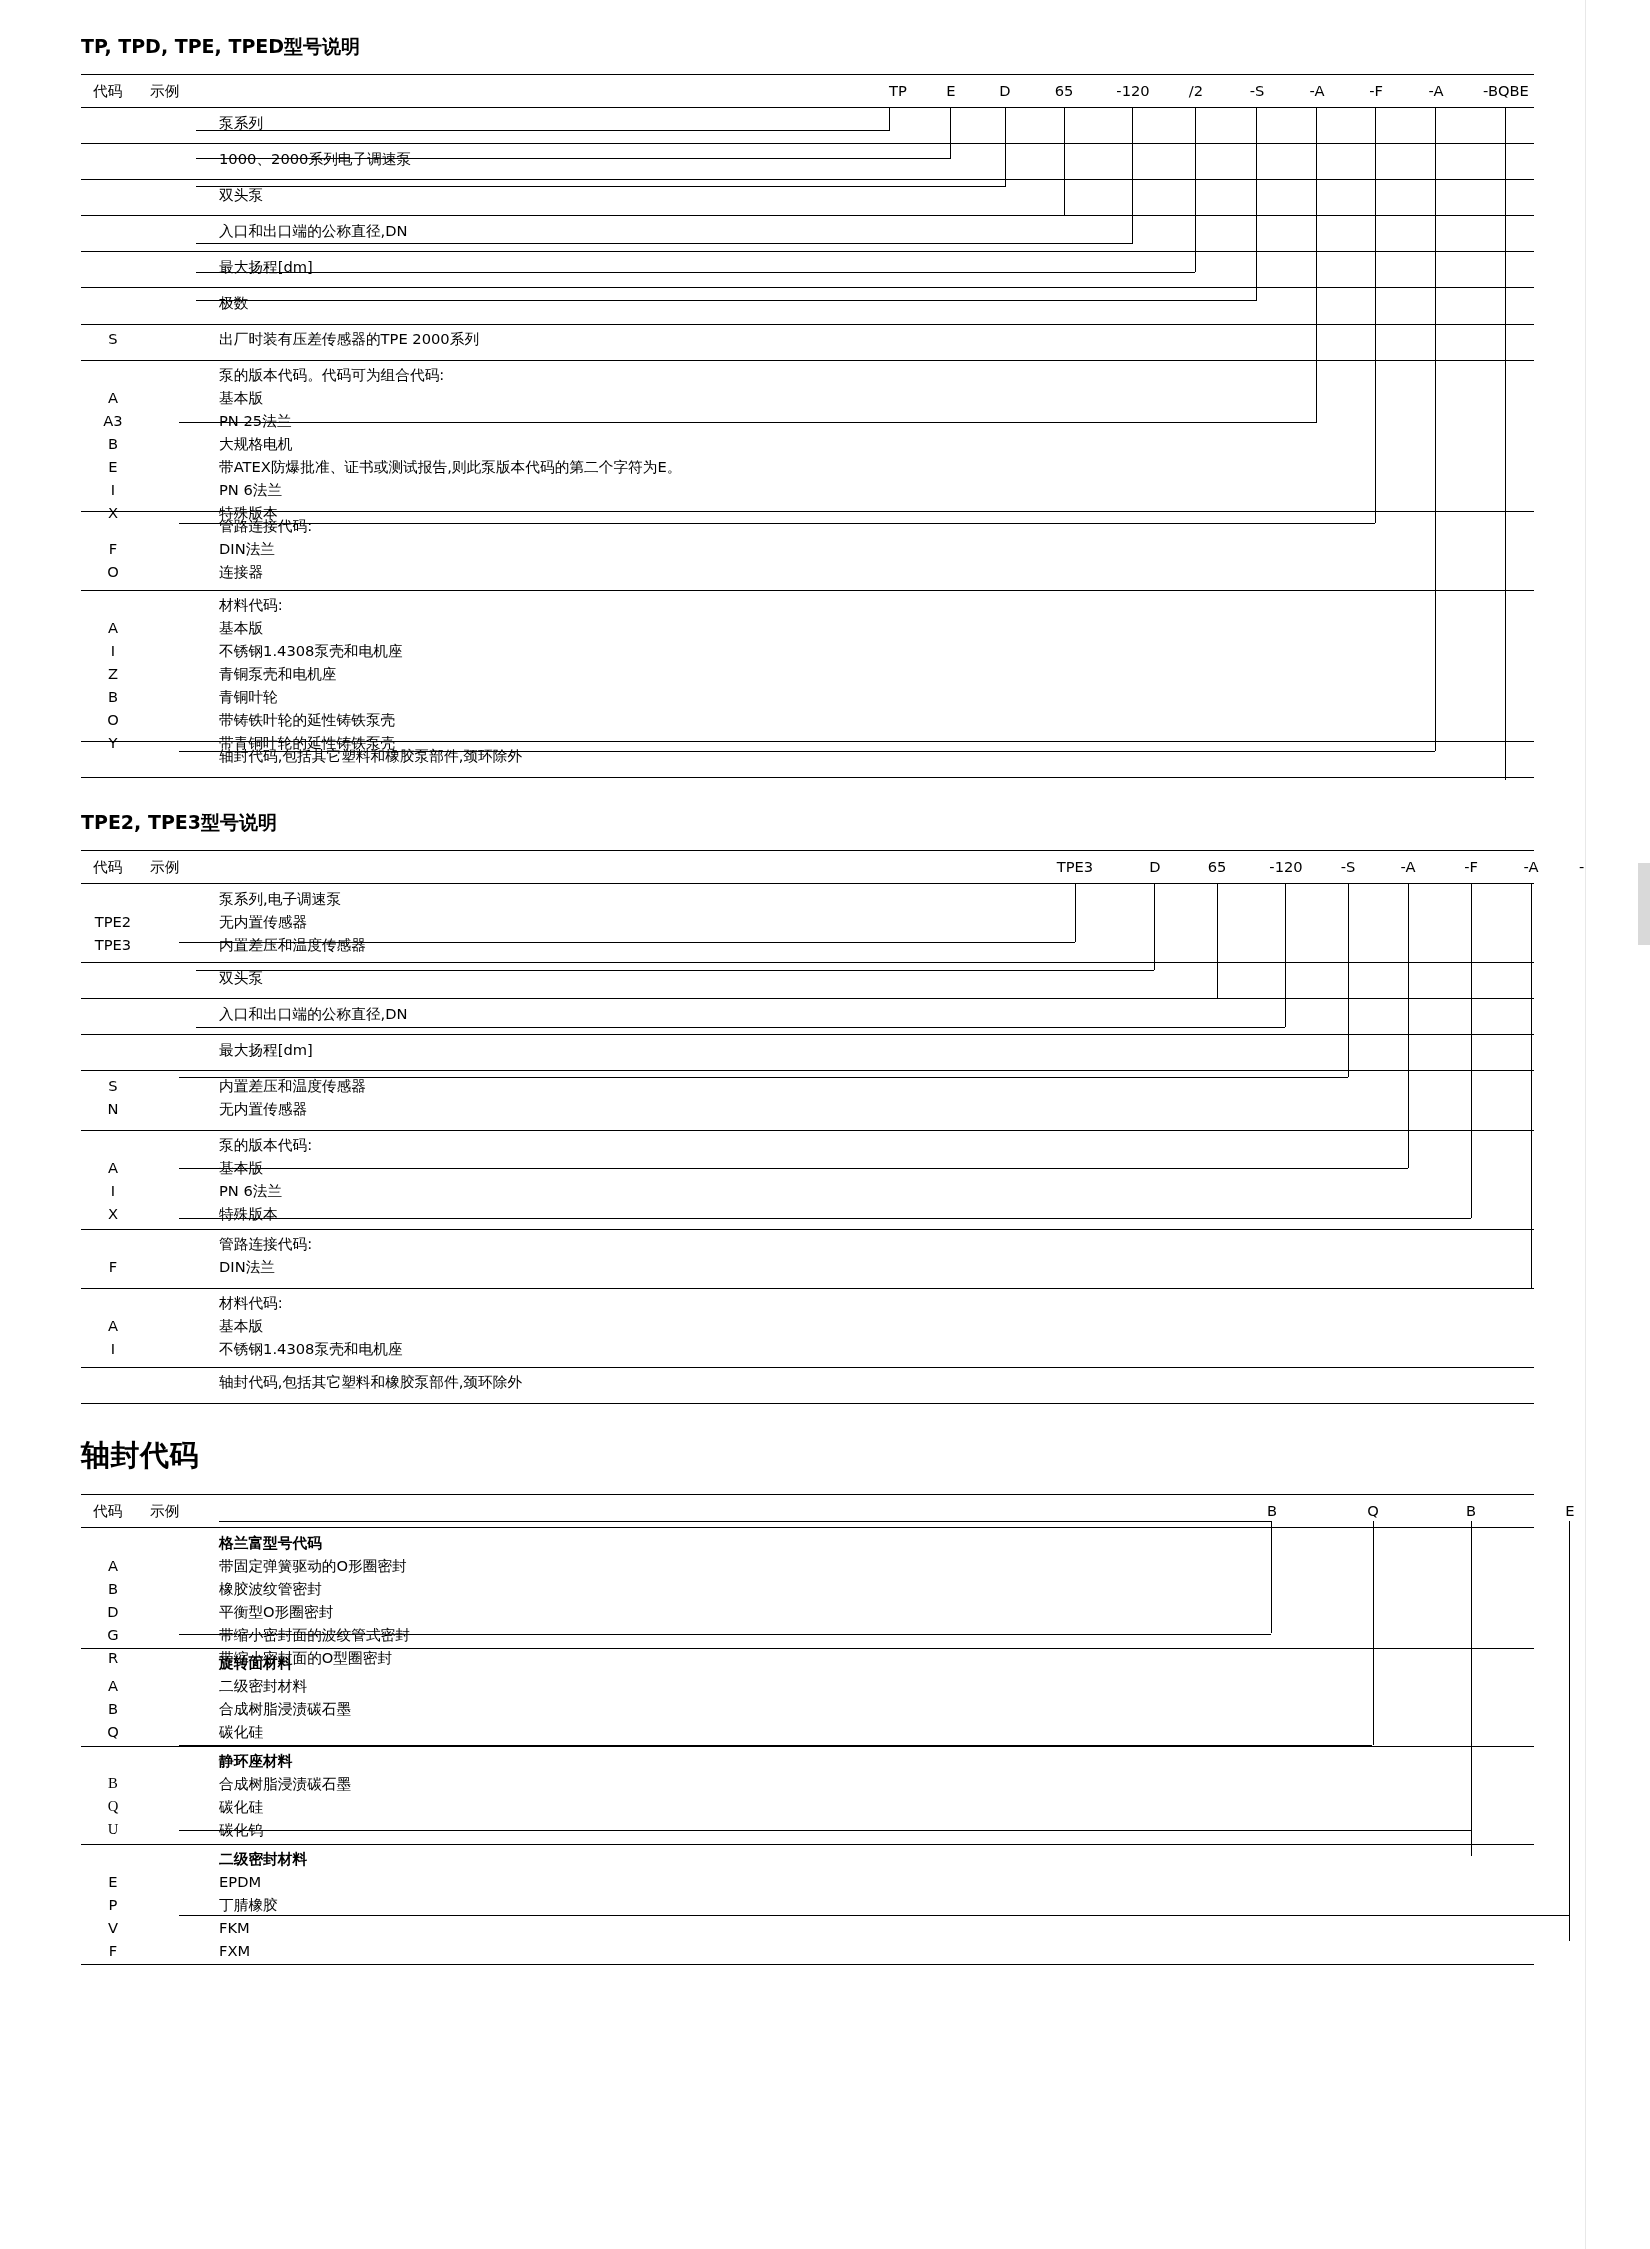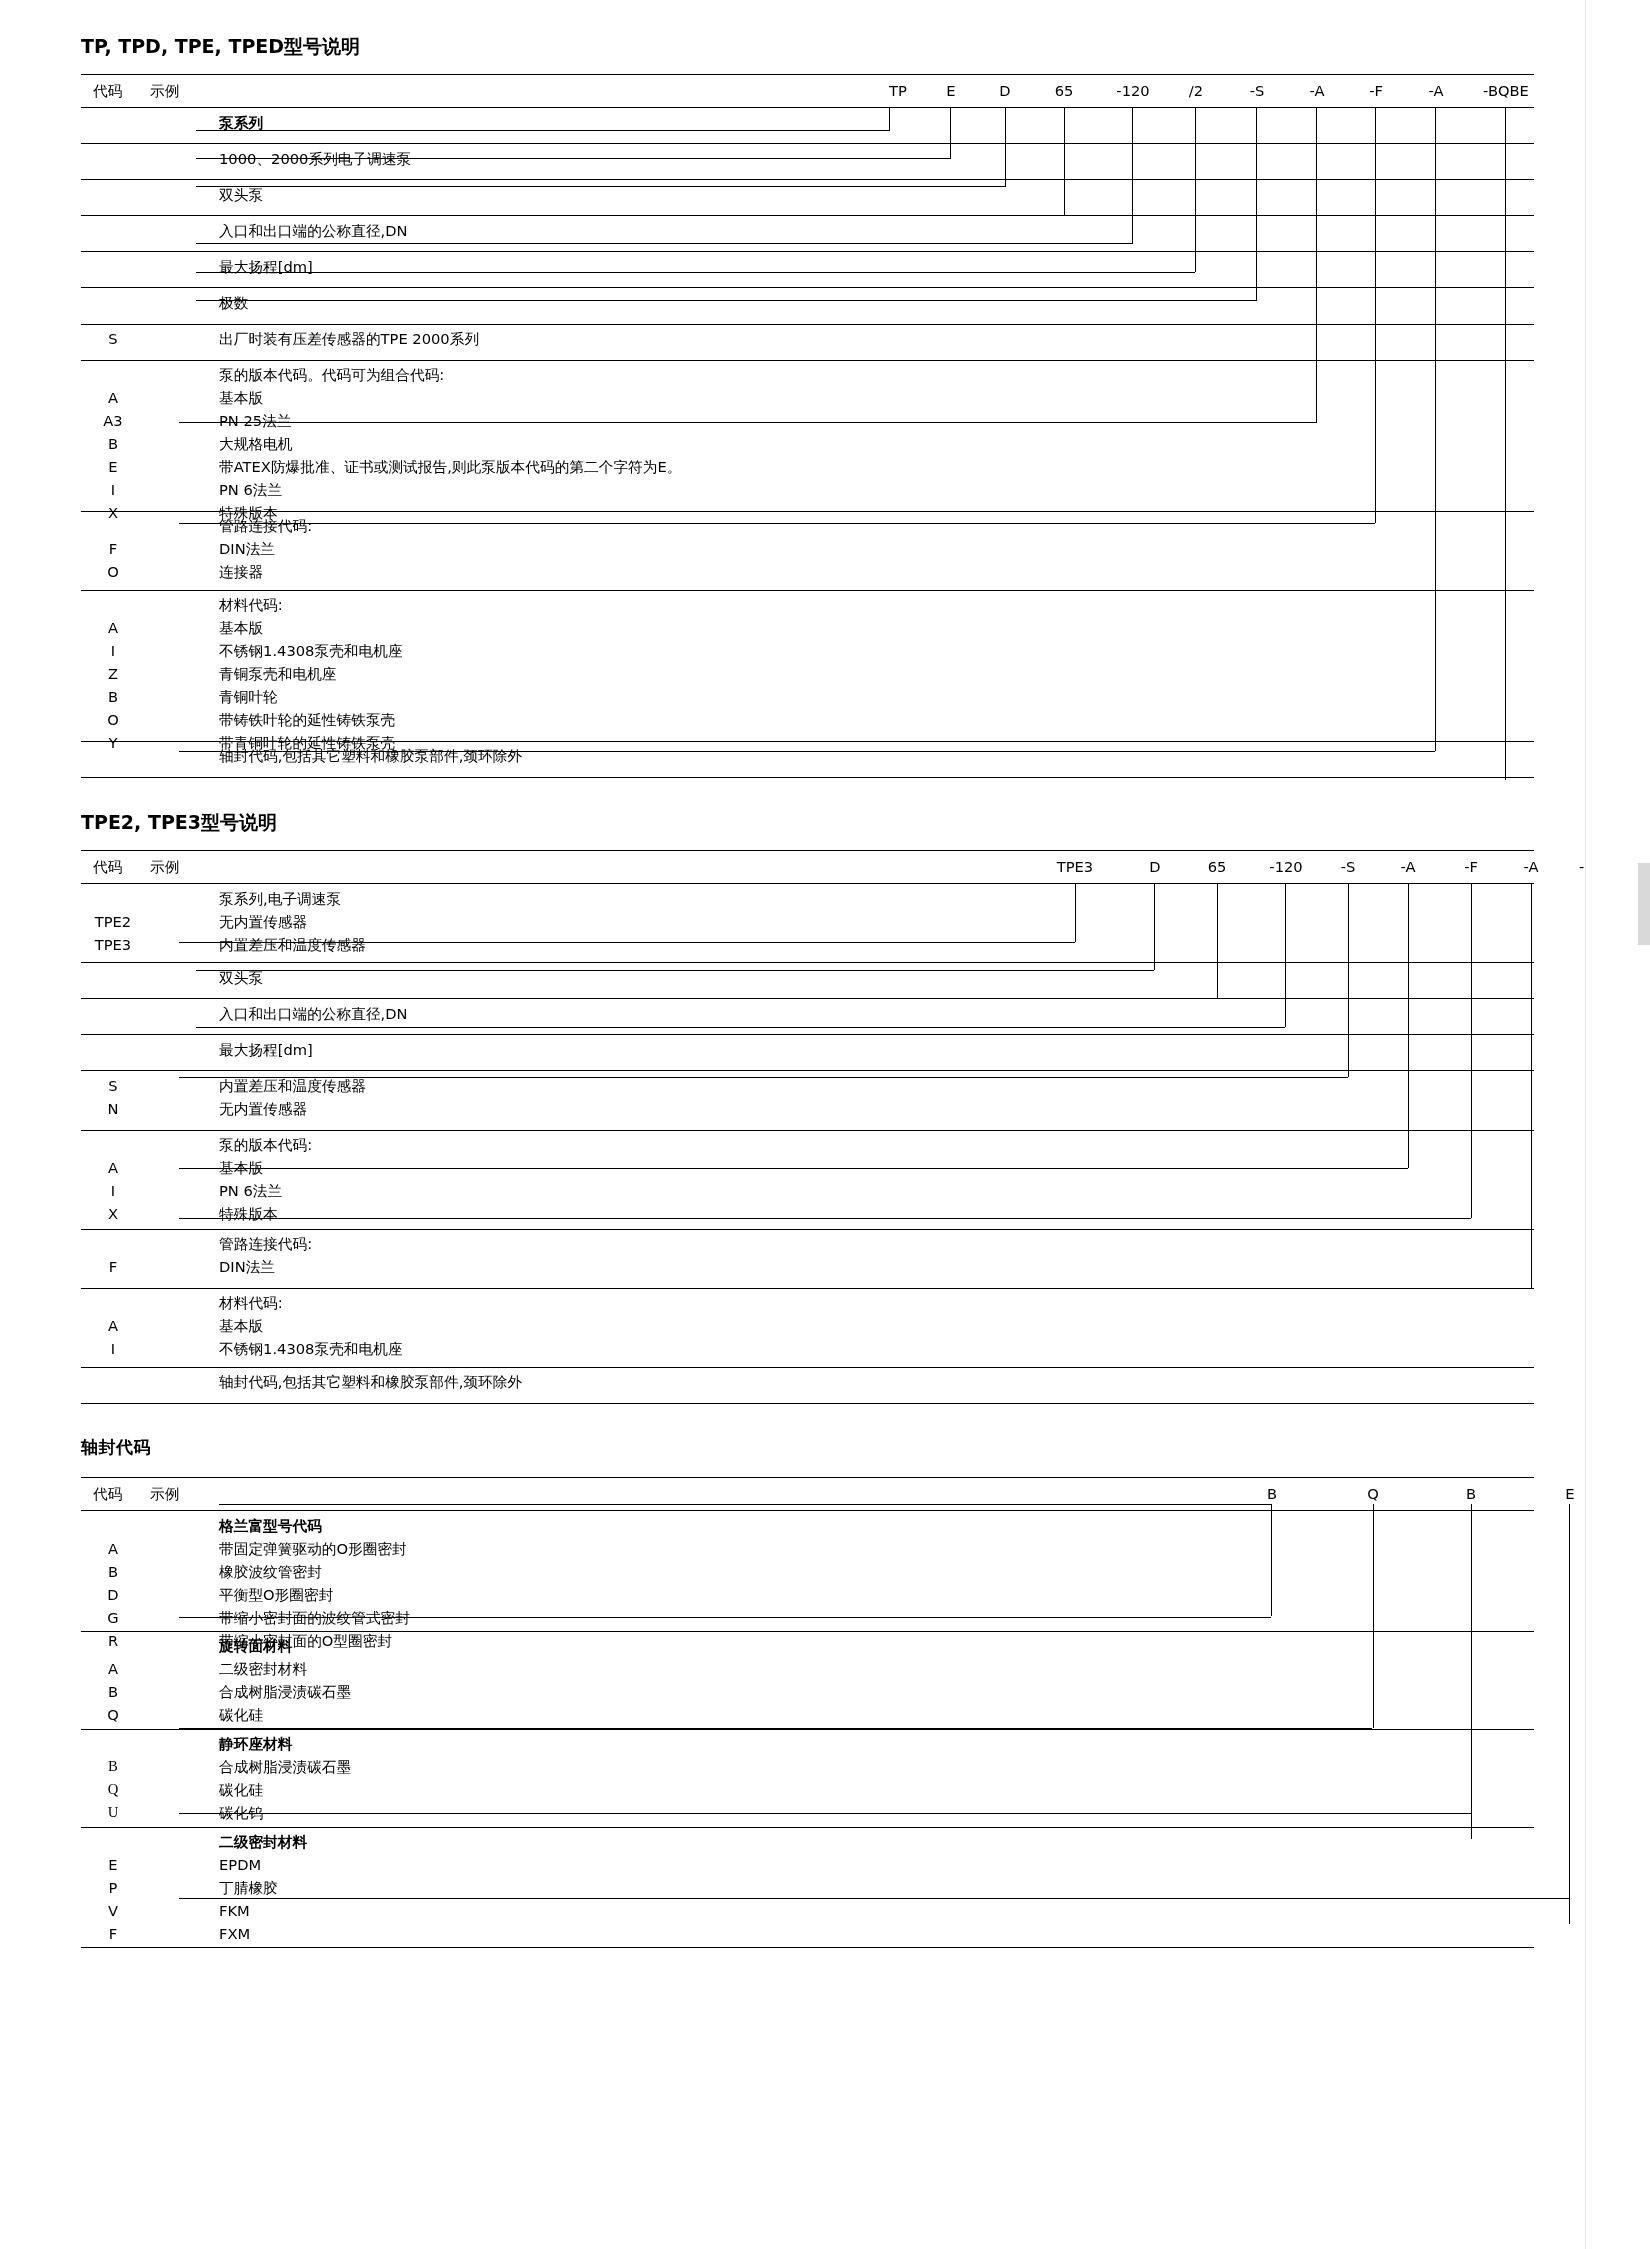--- a/index.html
+++ b/index.html
@@ -171,21 +171,21 @@
             <span class="token" style="left:411px">-S</span>
             <span class="token" style="left:471px">-A</span>
             <span class="token" style="left:530px">-F</span>
             <span class="token" style="left:590px">-A</span>
             <span class="token" style="left:660px">-BQBE</span>
           </div>
         </div>
 
         <div class="rows" style="position:relative;">
 
-          <div class="group" style="height:23px;font-weight:bold;">
+          <div class="group" style="height:23px;">
             <div class="row" style="height:23px;">
               <span class="rcode"></span>
               <span class="rtext">泵系列</span>
             </div>
           </div>
 
           <div class="group" style="height:23px;">
             <div class="row" style="height:23px;">
               <span class="rcode"></span>
               <span class="rtext">1000、2000系列电子调速泵</span>
@@ -495,21 +495,21 @@
 
           <div class="hline" style="left:98px;  top:437px;  width:1352px;"></div>
           <div class="vline" style="left:1450px; top:32px;   height:405px;"></div>
 
           <div class="vline" style="left:1521px; top:32px;   height:434px;"></div>
         </div>
       </div>
     </div>
 
     <div class="block" style="margin-bottom:0;">
-      <h1 class="sec-title" style="font-size:17px; margin:14px 0 18.6px 0;">轴封代码</h1>
+      <h1 class="sec-title" style="font-size:29px; margin:14px 0 18.6px 0;">轴封代码</h1>
       <div class="diagram" id="d3">
         <div class="hdr">
           <span class="code-col">代码</span>
           <span class="ex-col">示例</span>
           <div class="tokens">
             <span class="token" style="left:426px">B</span>
             <span class="token" style="left:527px">Q</span>
             <span class="token" style="left:625px">B</span>
             <span class="token" style="left:724px">E</span>
           </div>

